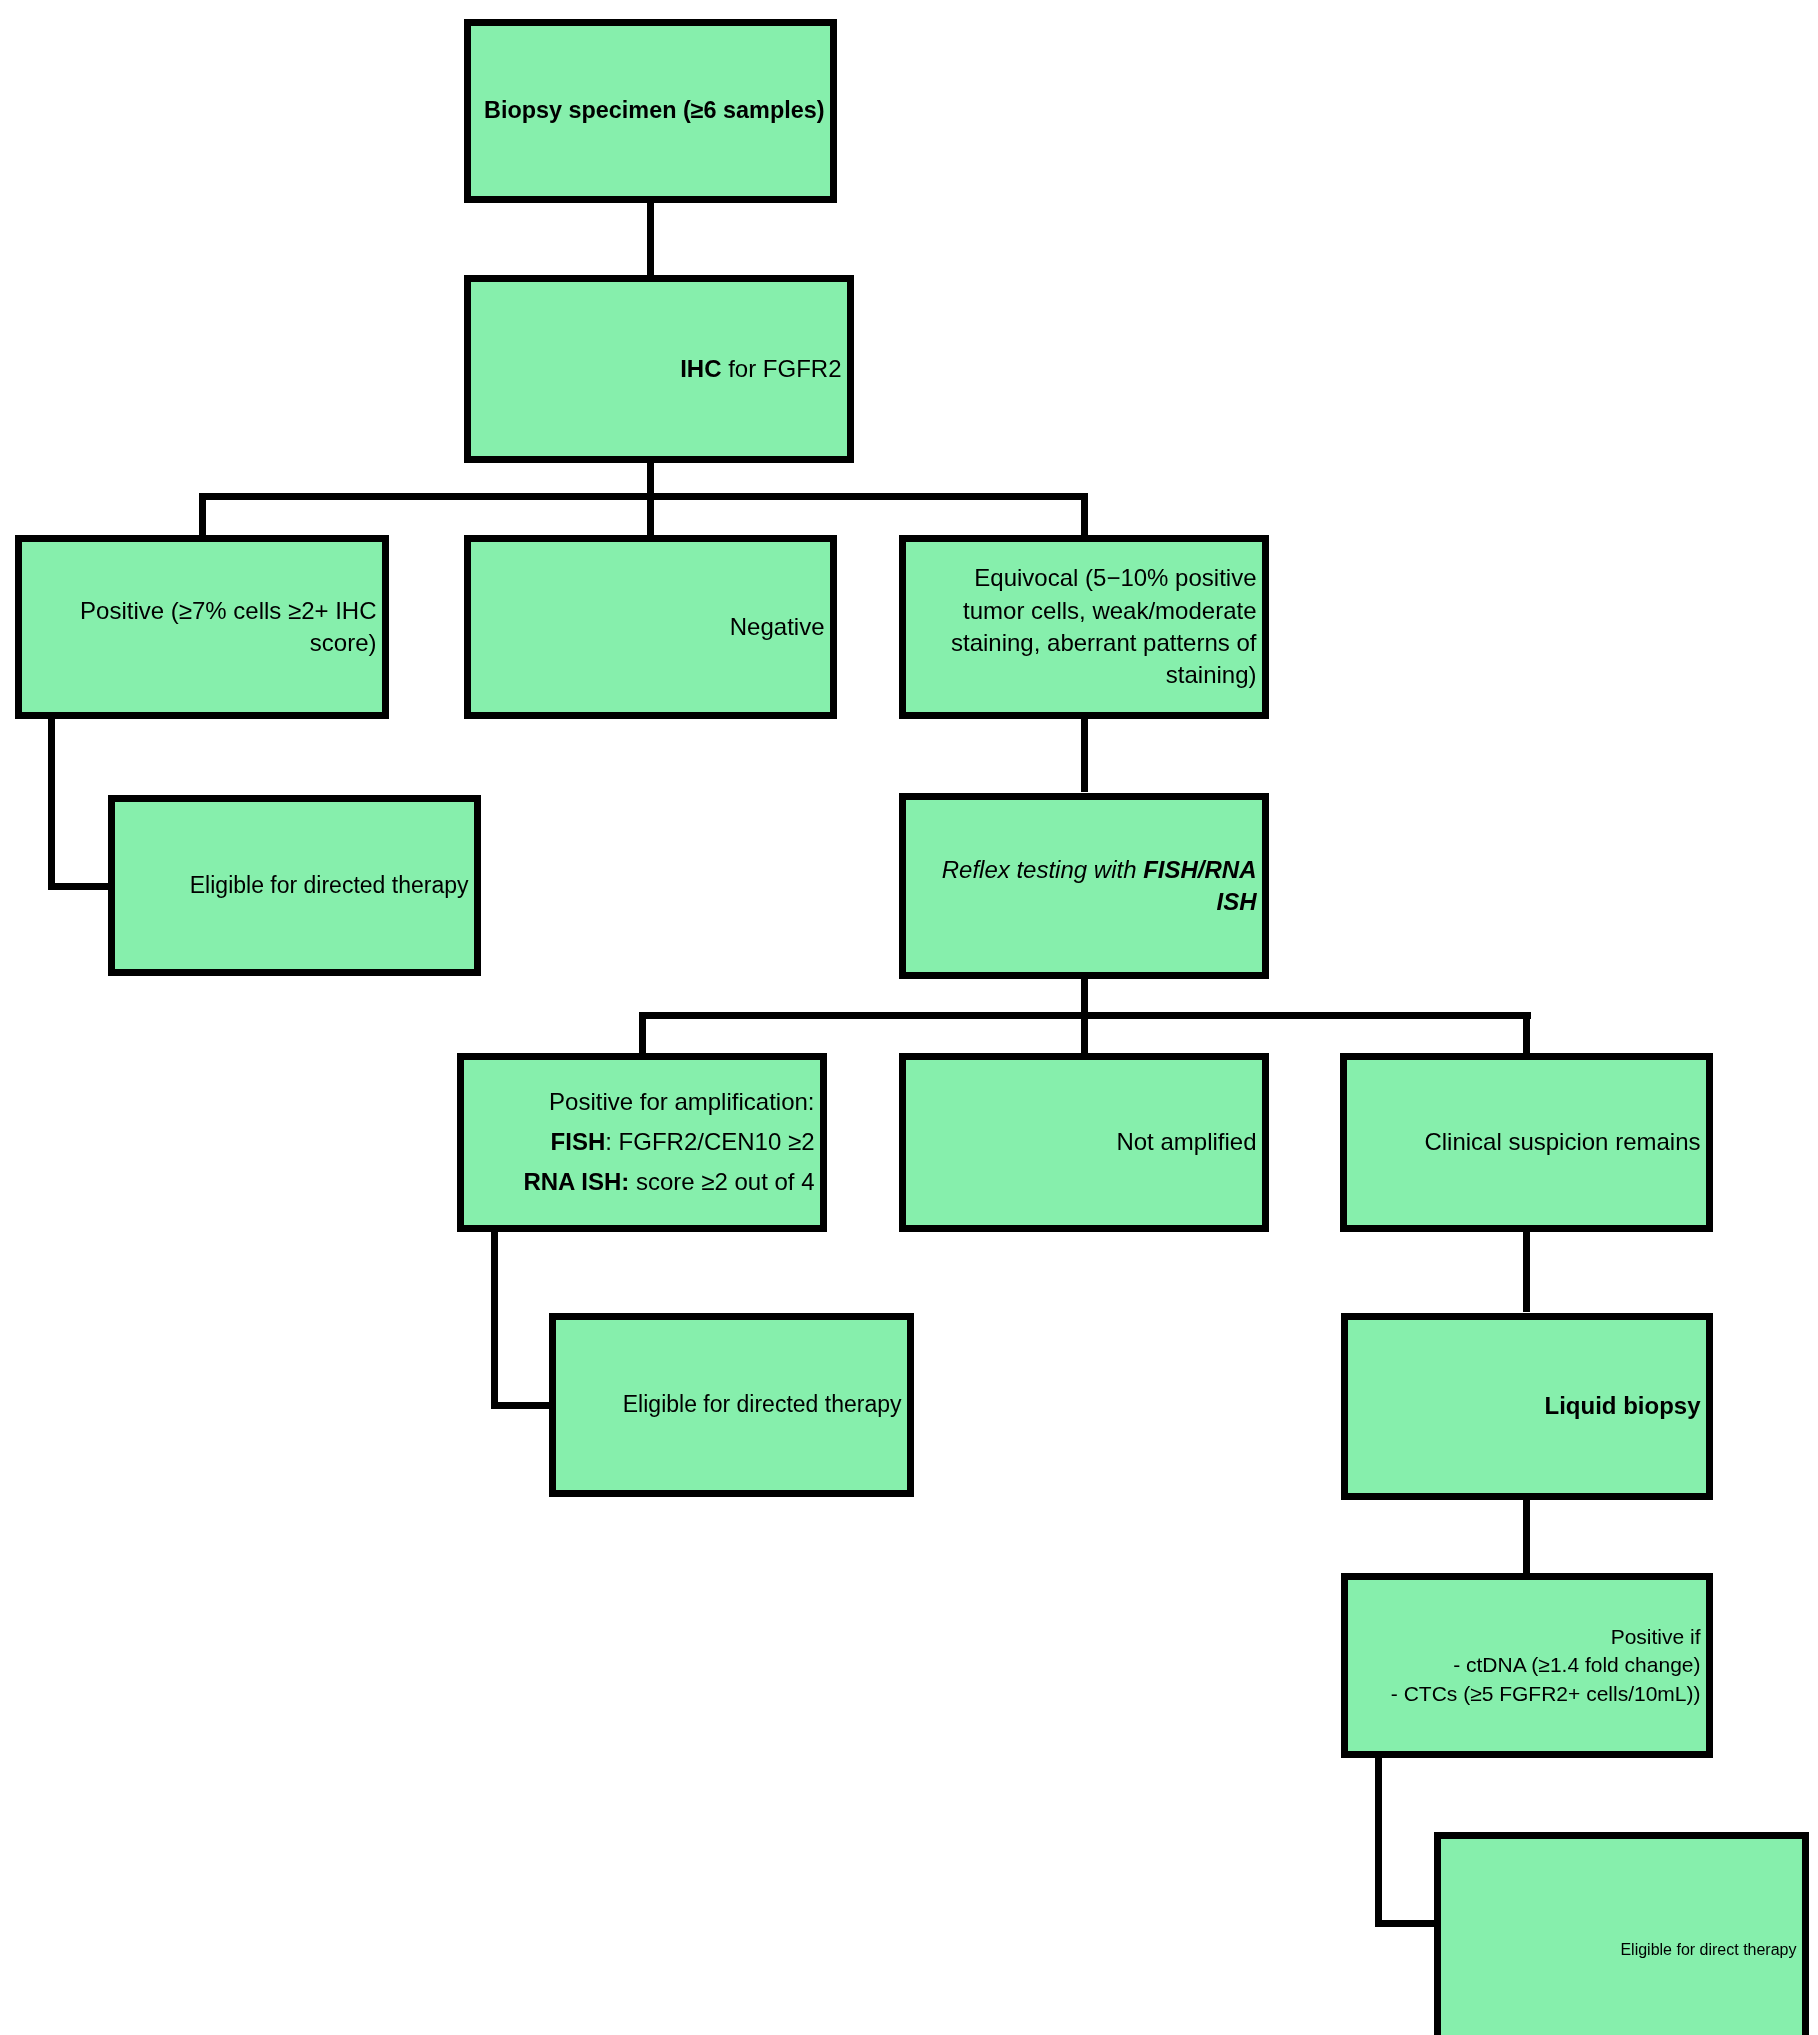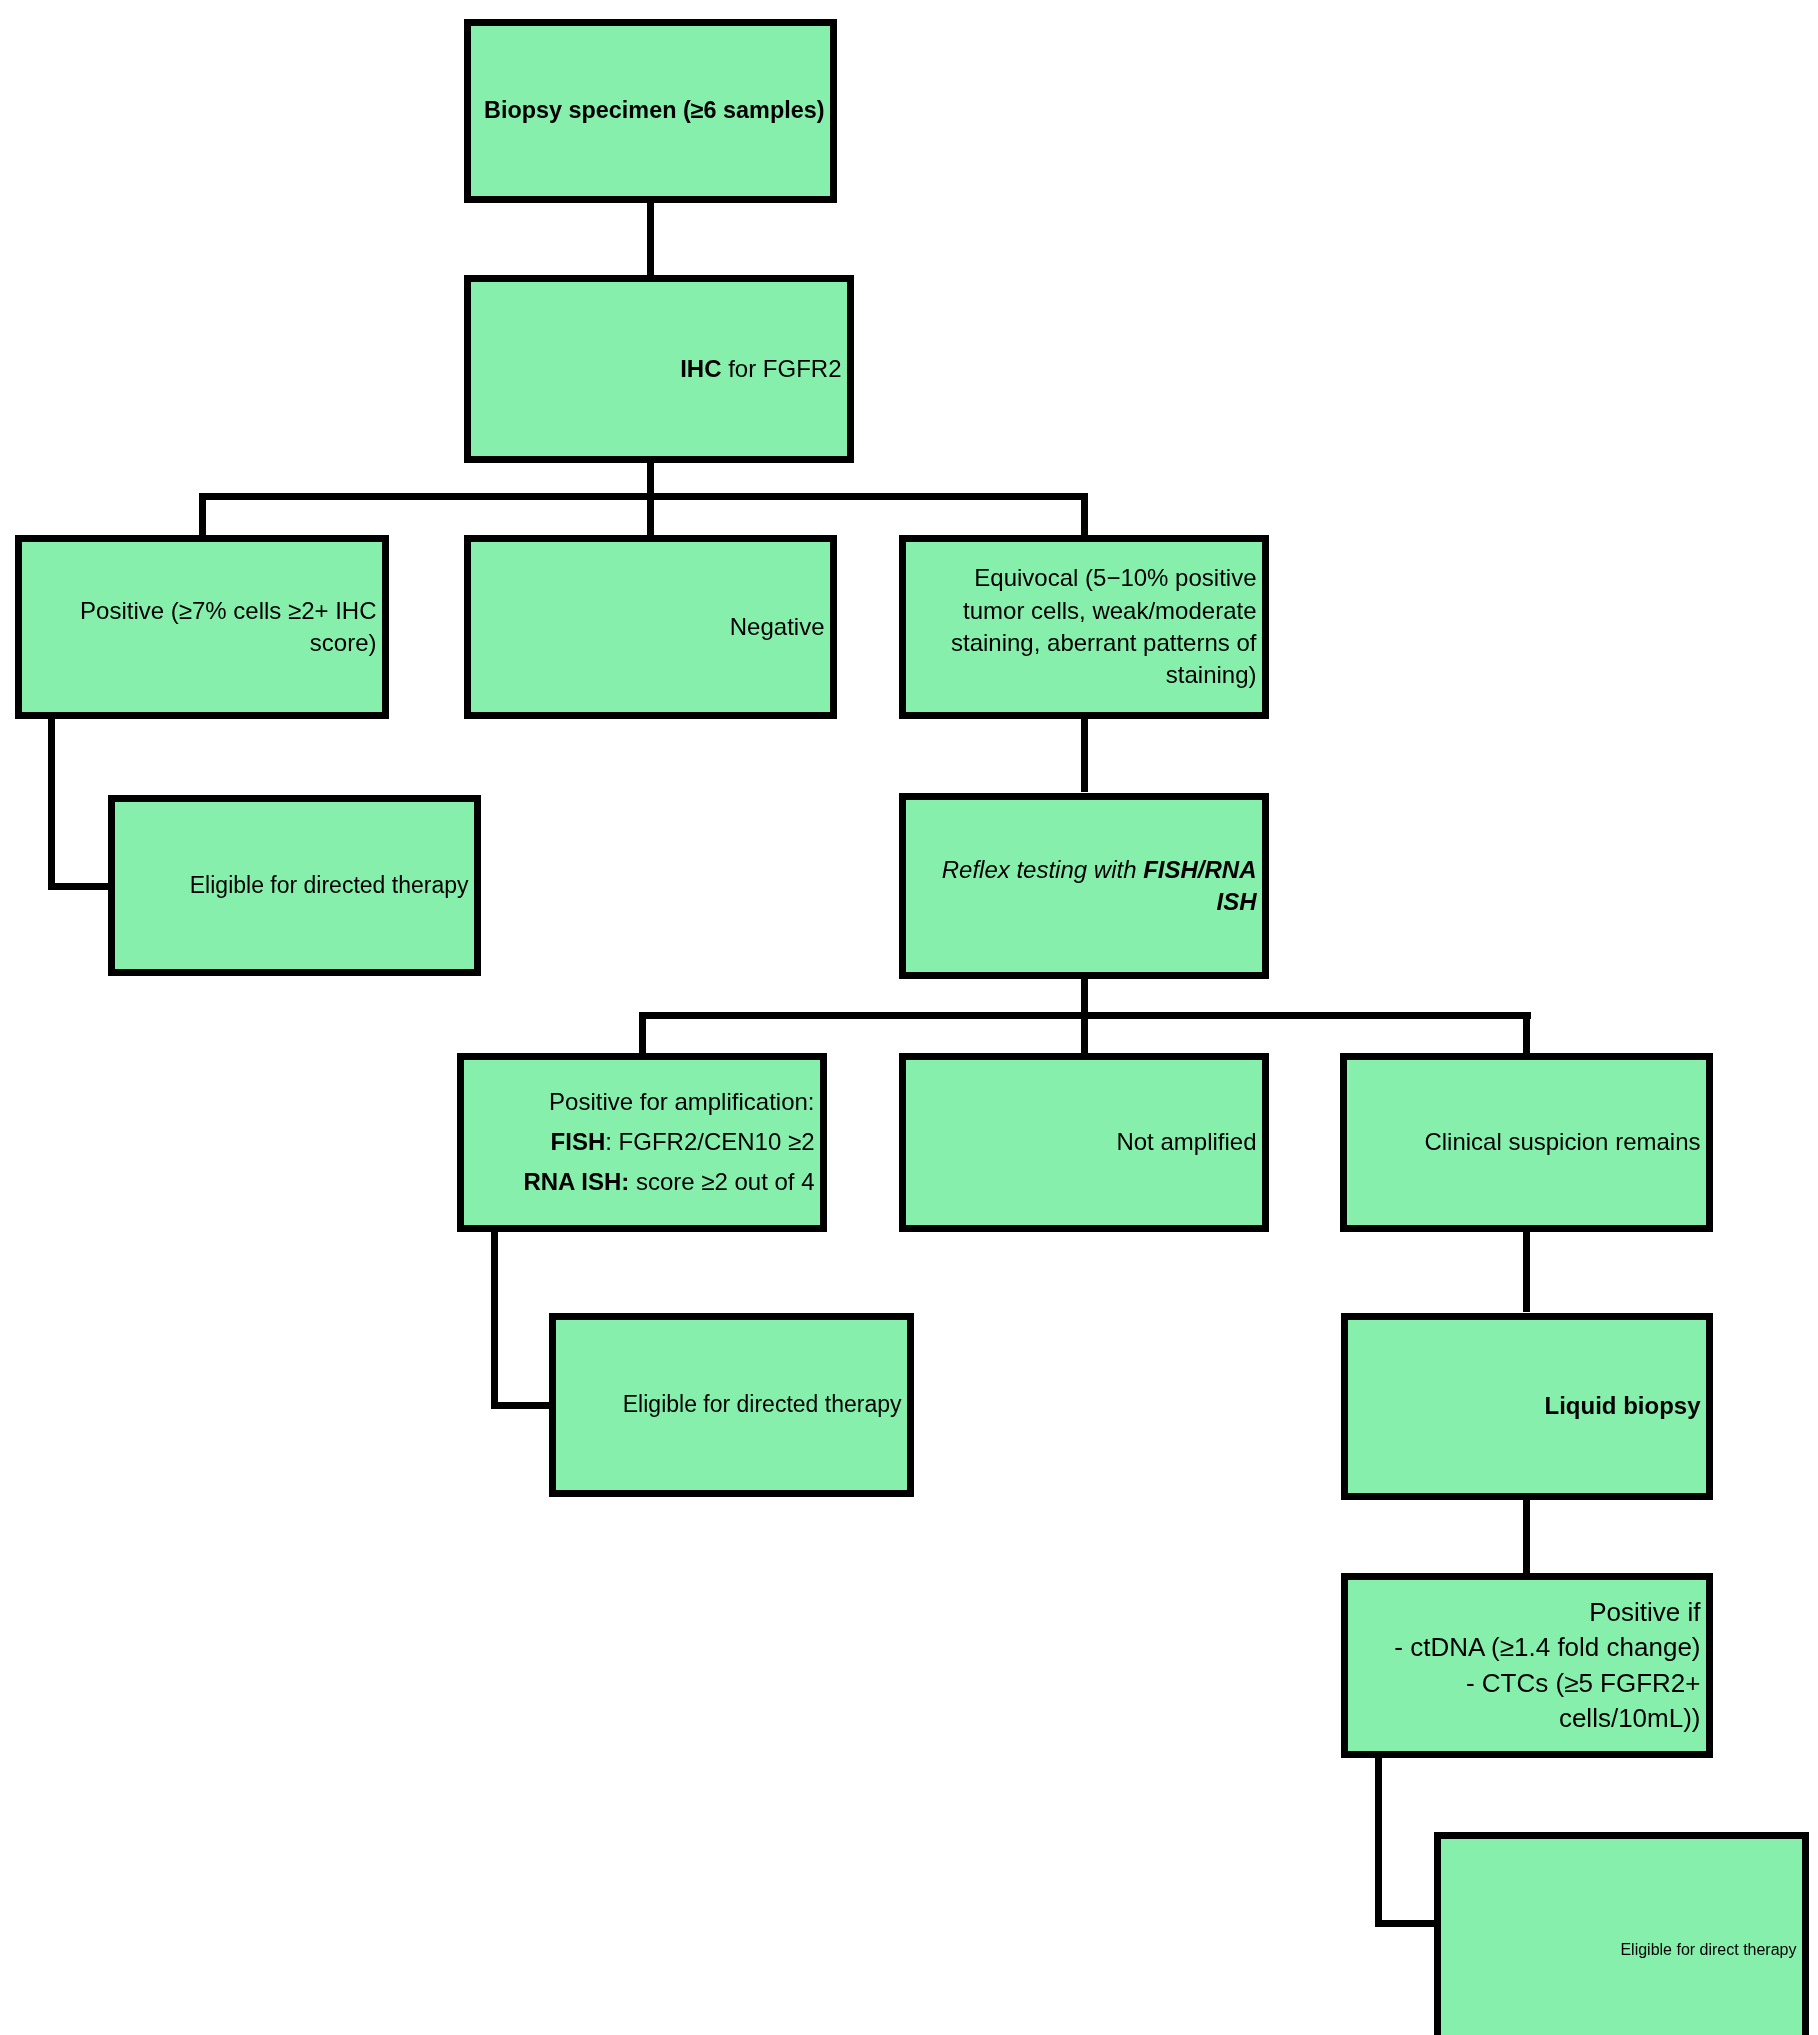--- a/index.html
+++ b/index.html
@@ -42,21 +42,21 @@
   .box-positive   { left: 15px;   top: 535px;  width: 374px; height: 184px; }
   .box-negative   { left: 464px;  top: 535px;  width: 373px; height: 184px; }
   .box-equivocal  { left: 899px; top: 535px;  width: 370px; height: 184px; }
   .box-eligible1  { left: 108px;  top: 795px; width: 373px; height: 181px; font-size: 23px; }
   .box-reflex     { left: 899px; top: 793px; width: 370px; height: 186px; font-style: italic; }
   .box-amplified  { left: 457px;  top: 1053px; width: 370px; height: 179px; }
   .box-notamp     { left: 899px; top: 1053px; width: 370px; height: 179px; }
   .box-clinical   { left: 1340px; top: 1053px; width: 373px; height: 179px; }
   .box-eligible2  { left: 549px;  top: 1313px; width: 365px; height: 184px; font-size: 23px; }
   .box-liquid     { left: 1341px; top: 1313px; width: 372px; height: 187px; font-weight: bold; }
-  .box-positiveif { left: 1341px; top: 1573px; width: 372px; height: 185px; font-size: 26px; }
+  .box-positiveif { left: 1341px; top: 1573px; width: 372px; height: 185px; font-size: 21px; }
   .box-eligible3  { left: 1434px; top: 1832px; width: 375px; height: 235px; font-size: 16px; }
 
   .box-amplified .pline { margin: 7.6px 0; }
   .box-positiveif .pline { margin: 0; }
 </style>
 </head>
 <body>
 
 <div id="canvas">
 

